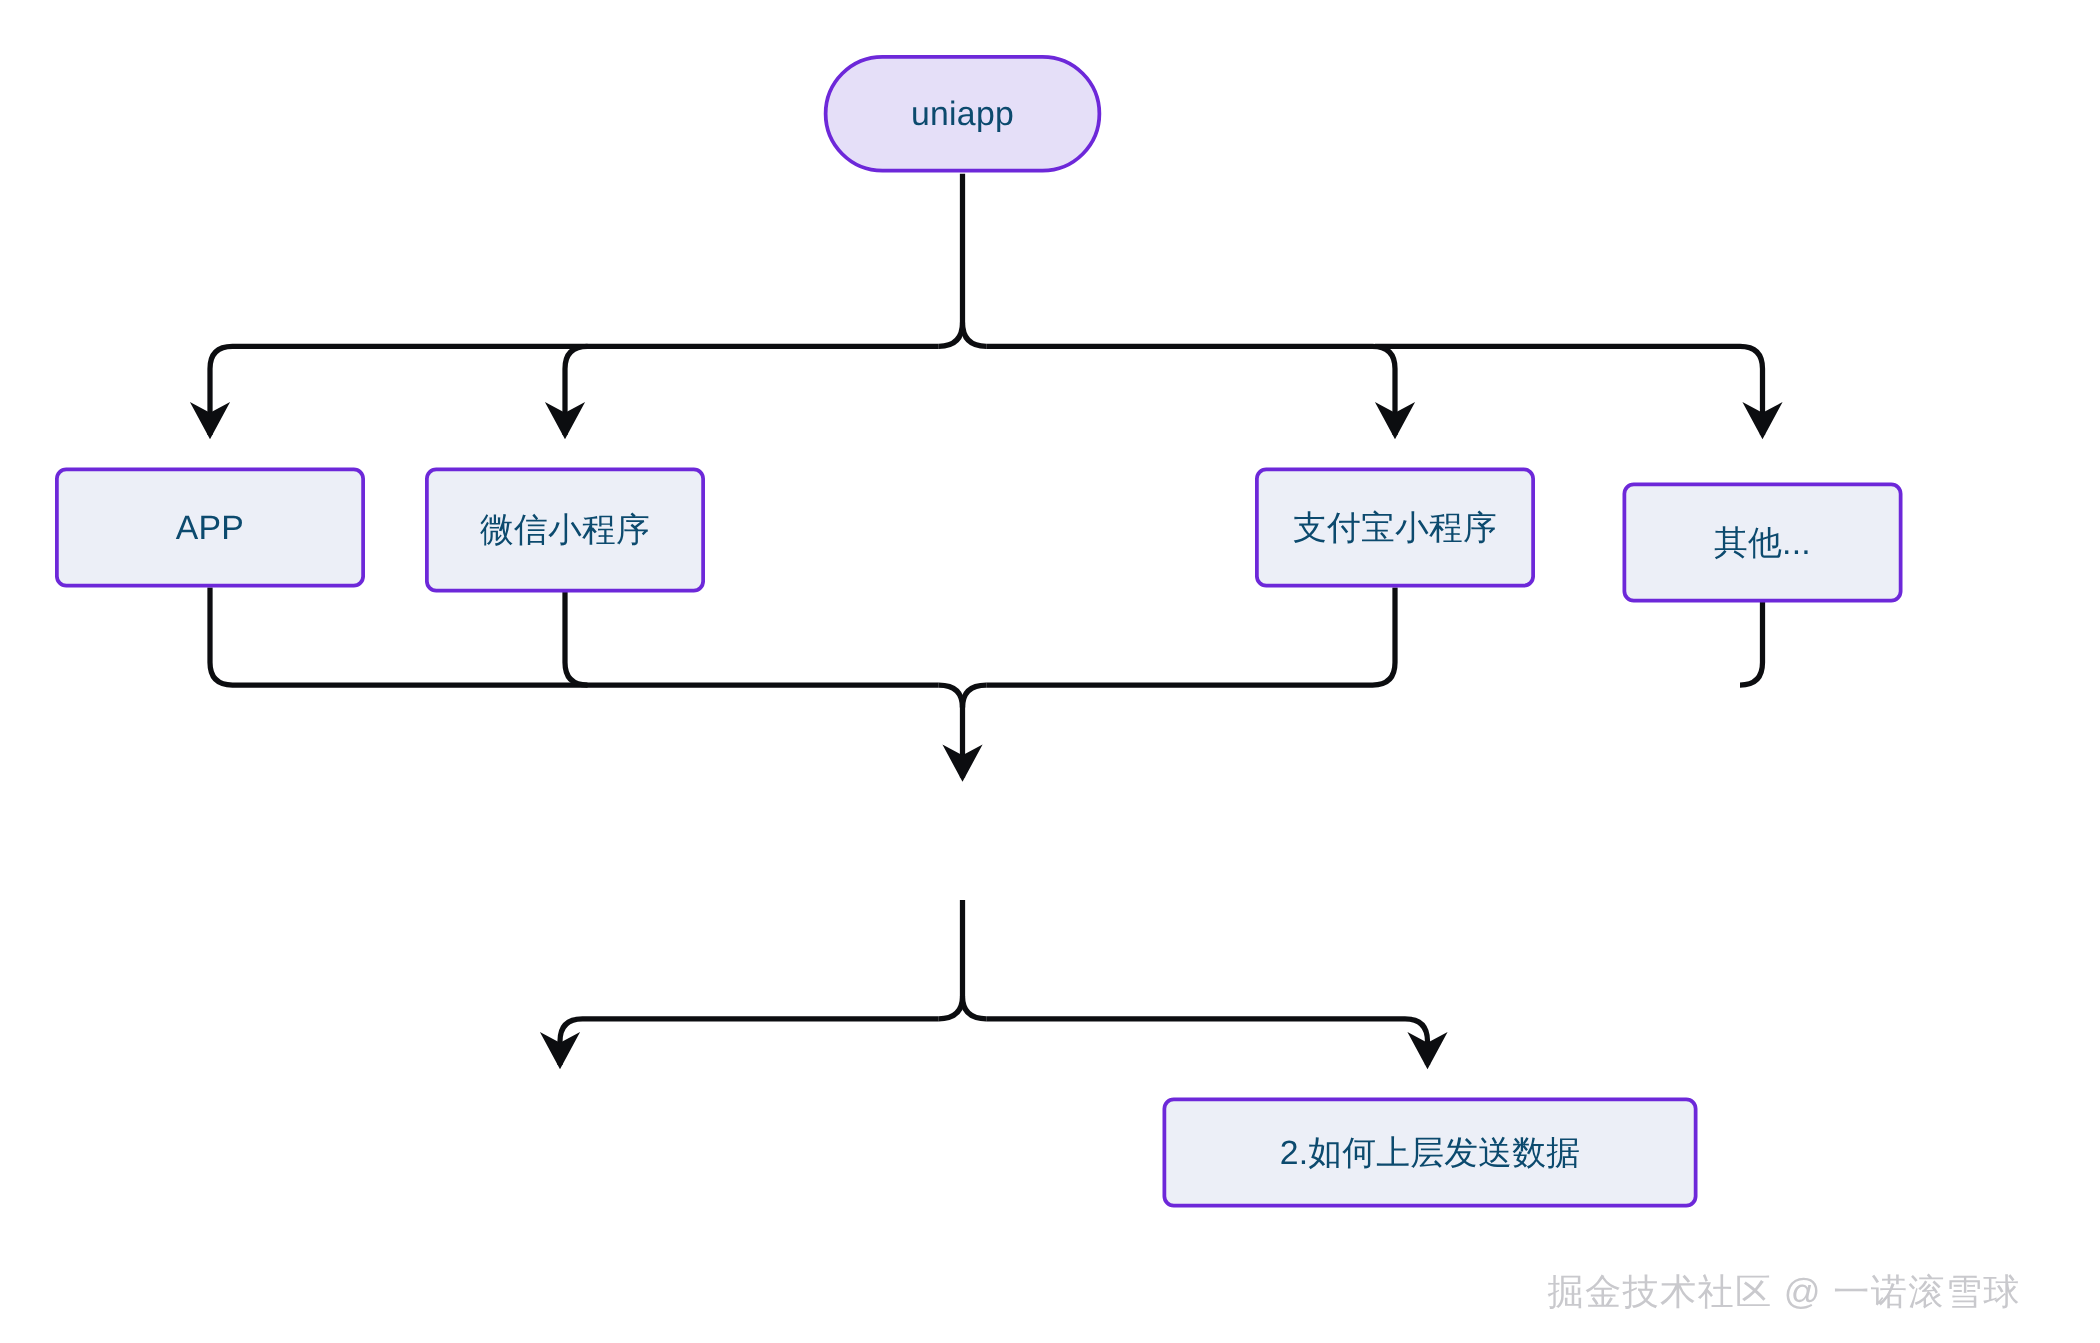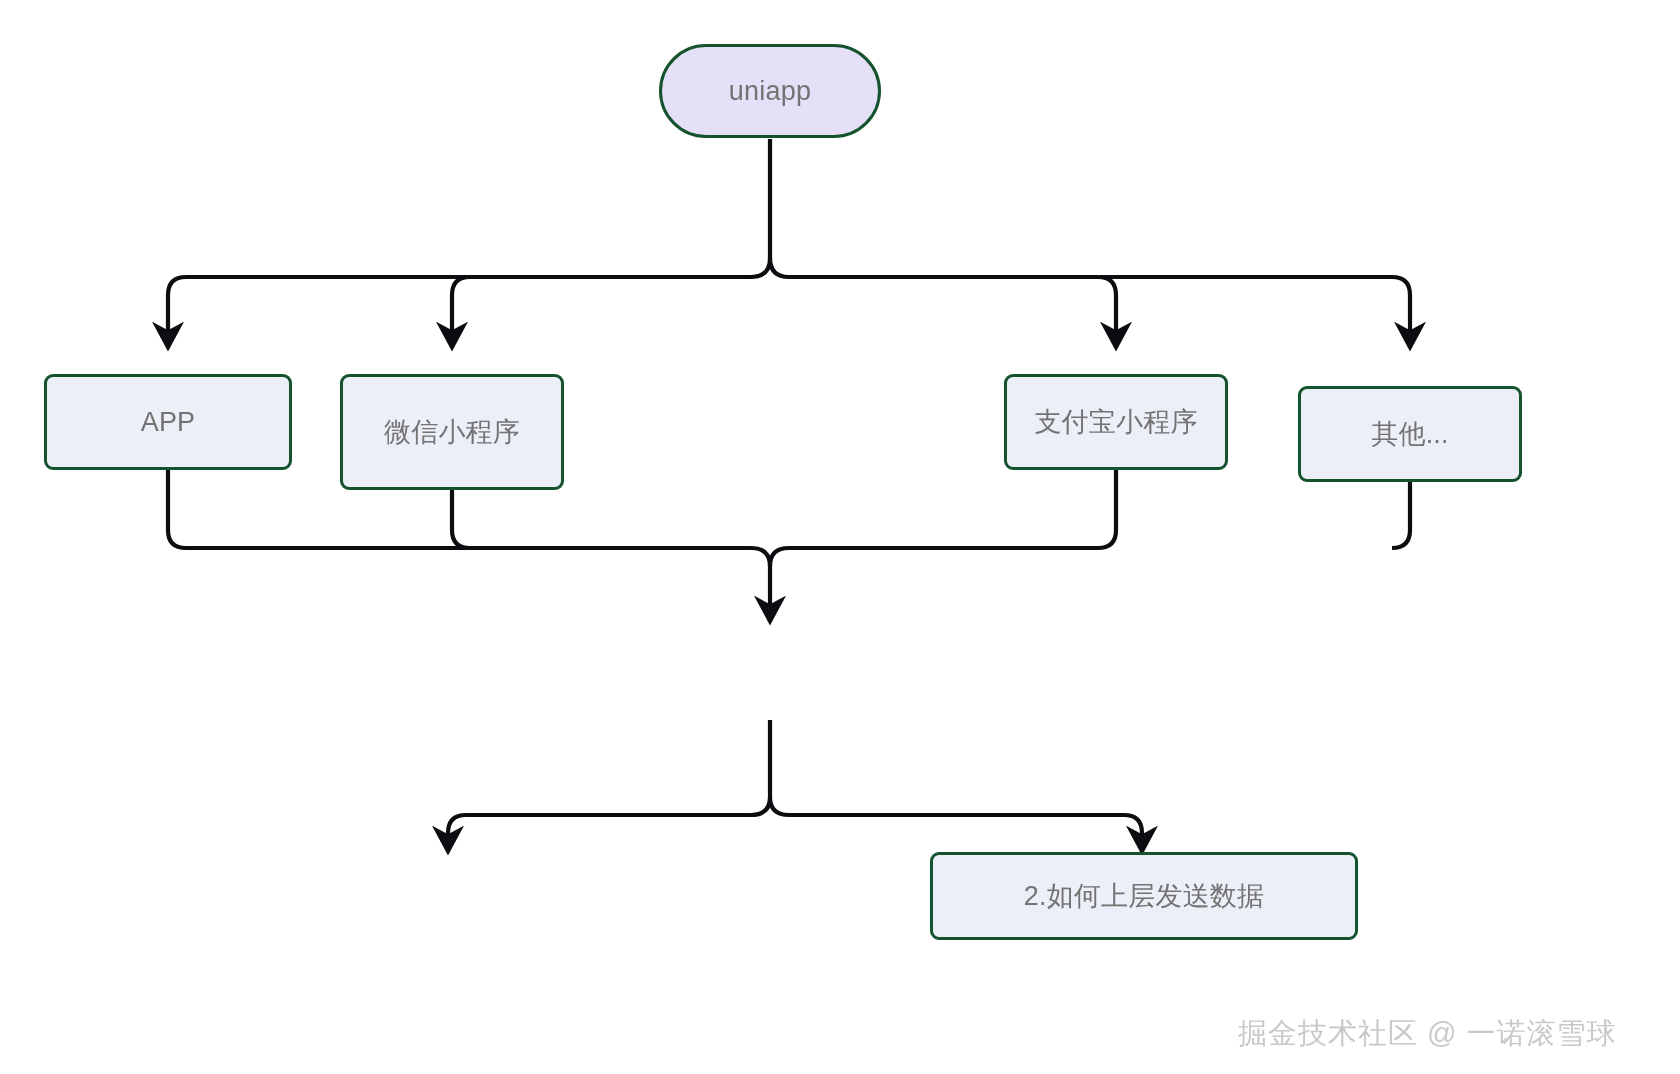--- a/index.html
+++ b/index.html
@@ -25,23 +25,23 @@
     width: 1680px;
     height: 1074px;
     pointer-events: none;
   }
   .node {
     position: absolute;
     box-sizing: border-box;
     display: flex;
     align-items: center;
     justify-content: center;
-    border: 3px solid #14532d;
+    border: 3px solid #6d28d9;
     background: #eceff7;
-    color: #737373;
+    color: #0c4a6e;
     font-size: 27px;
     line-height: 1.2;
     letter-spacing: 0.2px;
     text-align: center;
     white-space: nowrap;
   }
   .node.rect {
     border-radius: 9px;
   }
   .node.stadium {
@@ -99,33 +99,33 @@
   </svg>
 
   <div class="node stadium" style="left:659px; top:44px; width:222px; height:94px;">
     <span>uniapp</span>
   </div>
 
   <div class="node rect" style="left:44px; top:374px; width:248px; height:96px;">
     <span>APP</span>
   </div>
 
-  <div class="node rect" style="left:340px; top:374px; width:224px; height:116px;">
+  <div class="node rect" style="left:340px; top:374px; width:224px; height:100px;">
     <span>微信小程序</span>
   </div>
 
   <div class="node rect" style="left:1004px; top:374px; width:224px; height:96px;">
     <span>支付宝小程序</span>
   </div>
 
   <div class="node rect" style="left:1298px; top:374px; width:224px; height:96px;margin-top:12px;">
     <span>其他...</span>
   </div>
 
 
 
-  <div class="node rect" style="left:930px; top:852px; width:428px; height:88px;">
+  <div class="node rect" style="left:930px; top:878px; width:428px; height:88px;">
     <span>2.如何上层发送数据</span>
   </div>
 
   <div class="watermark" style="left:1238px; top:1014px;">掘金技术社区 @ 一诺滚雪球</div>
 
 </div>
 
 </body></html>

